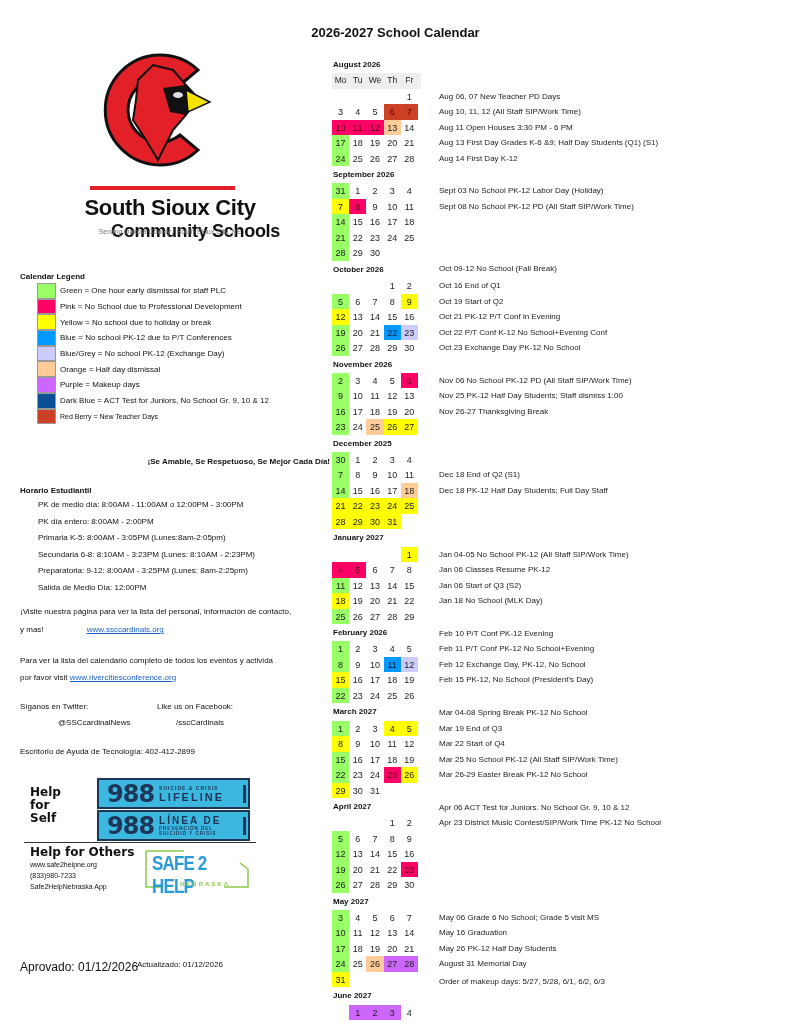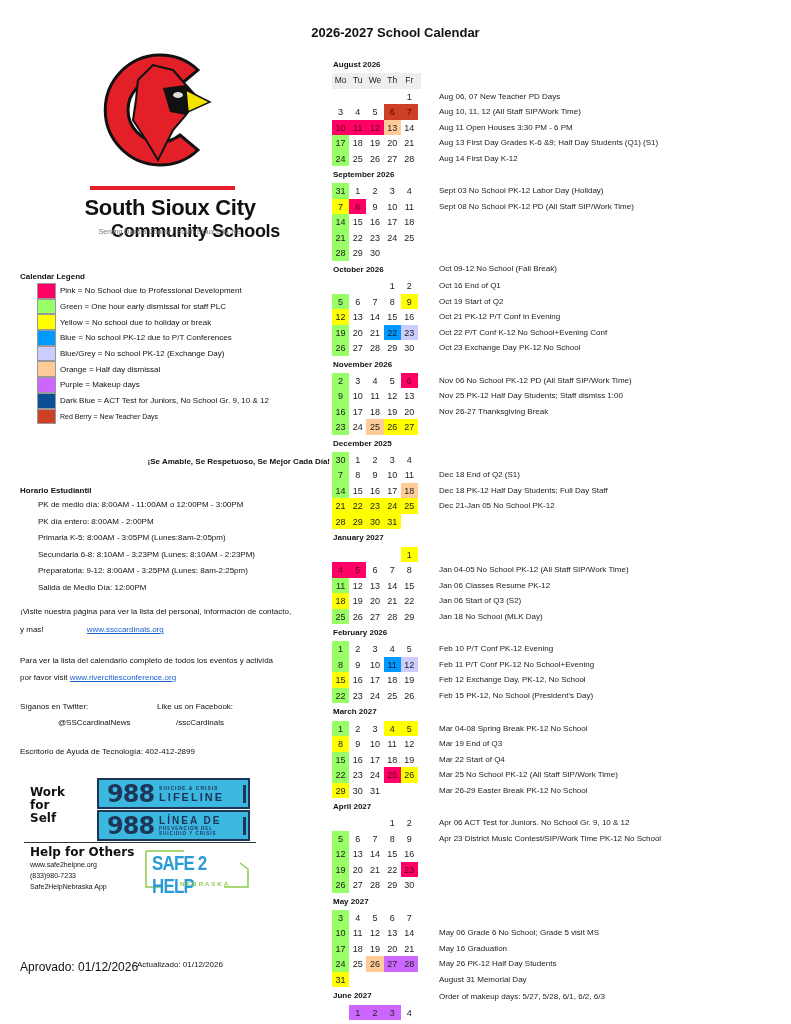--- a/index.html
+++ b/index.html
@@ -76,26 +76,26 @@
   </svg>
   <div class="logo-line"></div>
   <div class="logo-name1">South Sioux City</div>
   <div class="logo-name2">Community Schools</div>
 </div>
 <div class="serving">Serving Dakota County / South Sioux City, NE</div>
 
 <div class="legend-title">Calendar Legend</div>
 <div class="legend" id="legend">
     <div class="legend-row">
+      <div class="swatch" style="background: rgb(153, 255, 102);"></div>
+      <span class="legend-label">Green = One hour early dismissal for staff PLC</span>
+    </div>
+    <div class="legend-row">
       <div class="swatch" style="background: rgb(255, 0, 102);"></div>
       <span class="legend-label">Pink = No School due to Professional Development</span>
-    </div>
-    <div class="legend-row">
-      <div class="swatch" style="background: rgb(153, 255, 102);"></div>
-      <span class="legend-label">Green = One hour early dismissal for staff PLC</span>
     </div>
     <div class="legend-row">
       <div class="swatch" style="background: rgb(255, 255, 0);"></div>
       <span class="legend-label">Yellow =  No school due to holiday or break</span>
     </div>
     <div class="legend-row">
       <div class="swatch" style="background: rgb(0, 153, 255);"></div>
       <span class="legend-label">Blue = No school PK-12  due to P/T Conferences</span>
     </div>
     <div class="legend-row">
@@ -142,21 +142,21 @@
   <span>por favor visit</span>
   <span class="link">www.rivercitiesconference.org</span>
 </div>
 <div class="info" style="top:702px">Síganos en Twitter:</div>
 <div class="info" style="top:702px; left:157px">Like us on Facebook:</div>
 <div class="info" style="top:718px; left:58px">@SSCcardinalNews</div>
 <div class="info" style="top:718px; left:176px">/sscCardinals</div>
 <div class="info" style="top:747px">Escritorio de Ayuda de Tecnología:  402-412-2899</div>
 
 <div class="help-self">
-  <div>Work</div>
+  <div>Help</div>
   <div>for</div>
   <div>Self</div>
 </div>
 <div class="lifeline" style="top:778px">
   <span class="num">988</span>
   <span class="txt">
     <span style="display:block;font-size:5px;letter-spacing:1px">SUICIDE &amp; CRISIS</span>
     <span style="display:block;font-size:11px;letter-spacing:2px;line-height:11px">LIFELINE</span>
   </span>
   <span class="endbar"></span>
@@ -573,21 +573,20 @@
     <div class="ev dh">Oct 23 Exchange Day PK-12 No School</div>
     <div class="ev mh"></div>
     <div class="ev dh">Nov 06  No School PK-12 PD (All Staff SIP/Work Time)</div>
     <div class="ev dh">Nov 25 PK-12 Half Day Students;  Staff dismiss 1:00</div>
     <div class="ev dh">Nov 26-27 Thanksgiving Break</div>
     <div class="ev dh"></div>
     <div class="ev mh"></div>
     <div class="ev dh"></div>
     <div class="ev dh">Dec 18 End of Q2 (S1)</div>
     <div class="ev dh">Dec 18 PK-12 Half Day Students; Full Day Staff</div>
-    <div class="ev dh">Dec 21-Jan 05 No School PK-12</div>
     <div class="ev dh"></div>
     <div class="ev mh"></div>
     <div class="ev dh"></div>
     <div class="ev dh">Jan 04-05 No School PK-12 (All Staff SIP/Work Time)</div>
     <div class="ev dh">Jan 06 Classes Resume PK-12</div>
     <div class="ev dh">Jan 06 Start of Q3 (S2)</div>
     <div class="ev dh">Jan 18 No School (MLK Day)</div>
     <div class="ev mh"></div>
     <div class="ev dh">Feb 10 P/T Conf PK-12 Evening</div>
     <div class="ev dh">Feb 11 P/T Conf PK-12 No School+Evening</div>

